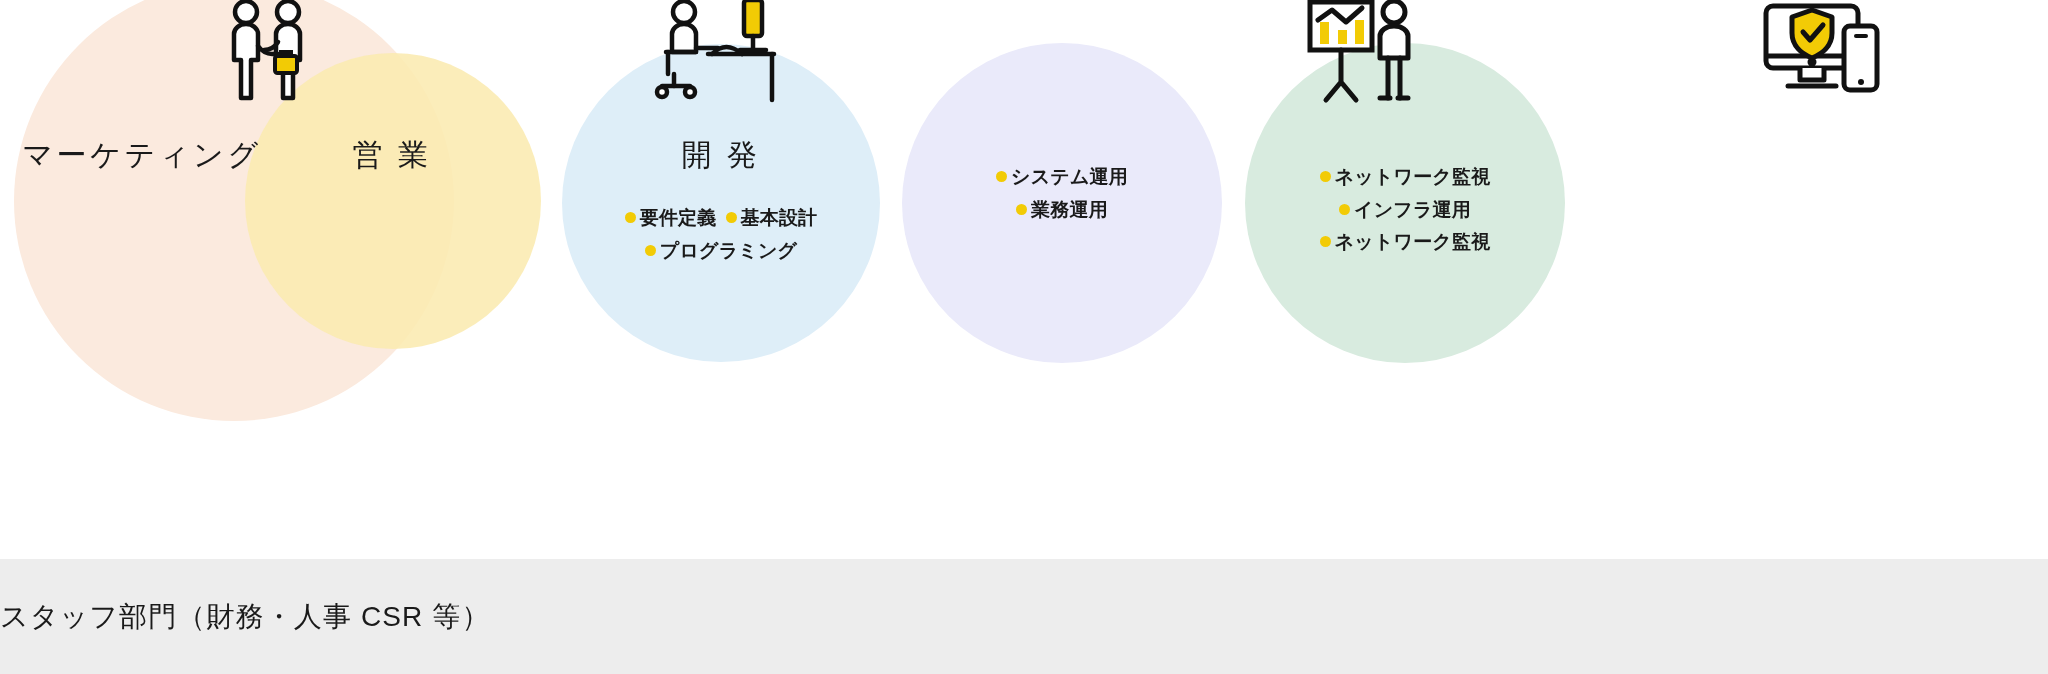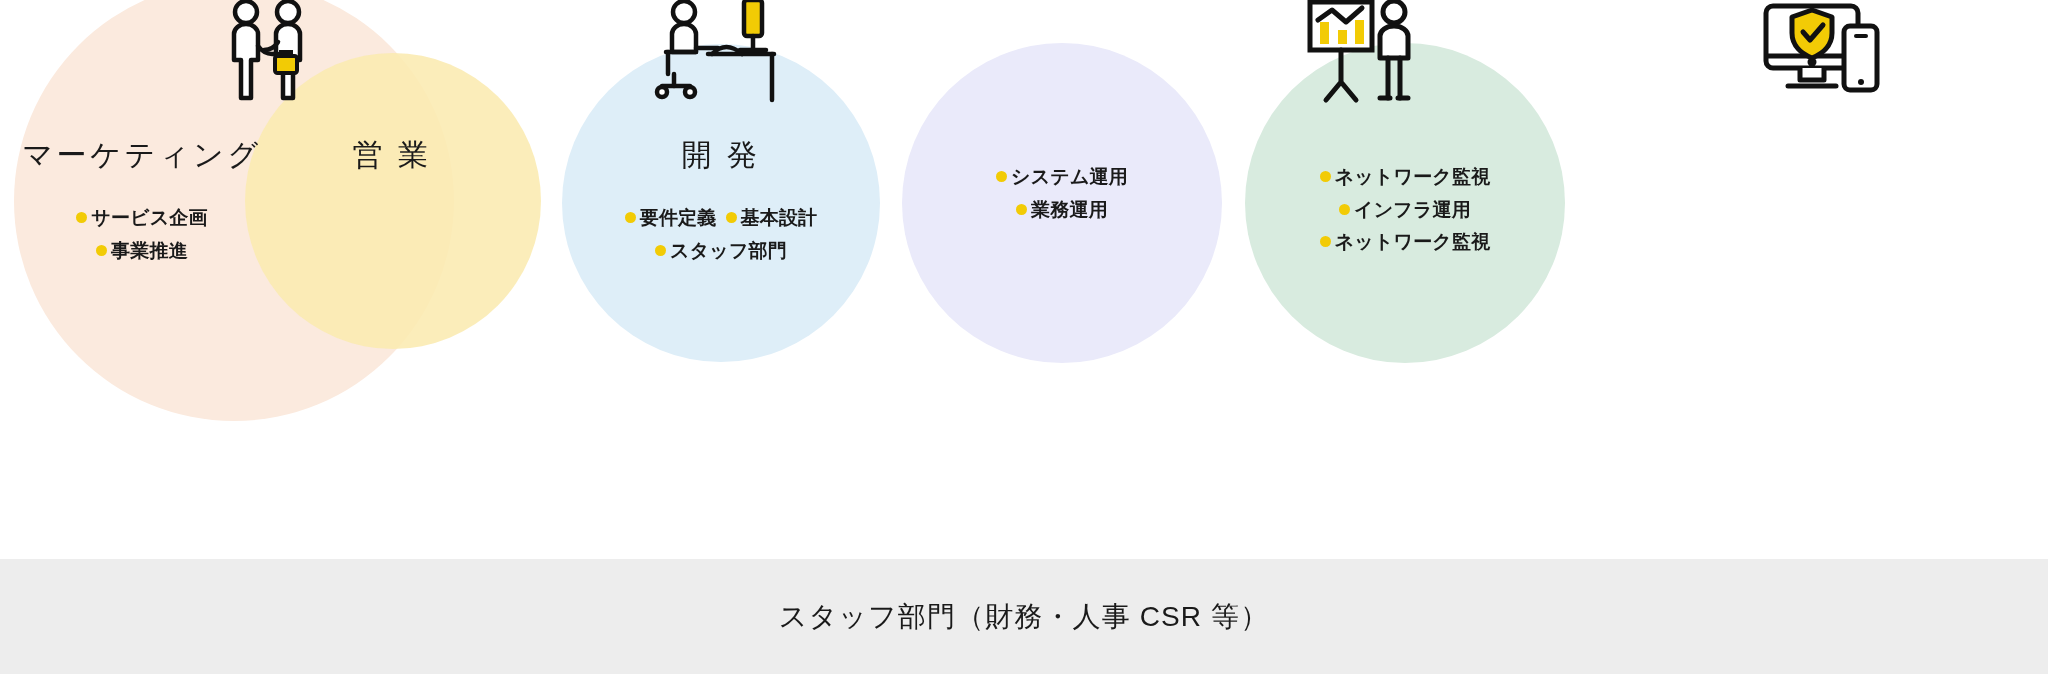--- a/index.html
+++ b/index.html
@@ -91,21 +91,21 @@
   
   .staff-bar {
     position: absolute;
     left: 0;
     top: 559px;
     width: 2048px;
     height: 115px;
     background: #ededed;
     display: flex;
     align-items: center;
-    justify-content: center;
+    justify-content: flex-start;
   }
   .staff-bar-label {
     font-size: 28px;
     letter-spacing: 0.04em;
     color: #1a1a1a;
     white-space: nowrap;
   }
 </style>
 </head>
 <body>
@@ -184,42 +184,34 @@
         <path d="M50 10 l20 7 v16 c0 13 -10 21 -20 25 c-10 -4 -20 -12 -20 -25 V17 Z" fill="#f2cb05" stroke="#111111" stroke-width="5" stroke-linejoin="round"></path>
         <path d="M41 32 l7 8 l13 -15" fill="none" stroke="#111111" stroke-width="5" stroke-linecap="round" stroke-linejoin="round"></path>
         <rect x="82" y="26" width="33" height="64" rx="6" fill="#fff" stroke="#111111" stroke-width="5"></rect>
         <rect x="92" y="34" width="14" height="4" rx="2" fill="#111111"></rect>
         <circle cx="99" cy="82" r="3" fill="#111111"></circle>
       </svg>
     </div>
 
     <div class="group g-marketing">
       <div class="group-title">マーケティング</div>
-      <div class="bullets">
-        <div class="bullet-line">
-          <span class="bullet-item"><span class="dot" style="background: rgb(242, 203, 5);"></span><span>サービス企画</span></span>
-        </div>
-        <div class="bullet-line">
-          <span class="bullet-item"><span class="dot" style="background: rgb(242, 203, 5);"></span><span>事業推進</span></span>
-        </div>
-      </div>
     </div>
 
     <div class="group g-sales">
       <div class="group-title">営 業</div>
     </div>
 
     <div class="group g-dev">
       <div class="group-title">開 発</div>
       <div class="bullets">
         <div class="bullet-line">
           <span class="bullet-item"><span class="dot" style="background: rgb(242, 203, 5);"></span><span>要件定義</span></span><span class="bullet-item"><span class="dot" style="background: rgb(242, 203, 5);"></span><span>基本設計</span></span>
         </div>
         <div class="bullet-line">
-          <span class="bullet-item"><span class="dot" style="background: rgb(242, 203, 5);"></span><span>スタッフ部門</span></span>
+          <span class="bullet-item"><span class="dot" style="background: rgb(242, 203, 5);"></span><span>プログラミング</span></span>
         </div>
       </div>
     </div>
 
     <div class="group g-ops">
       <div class="bullets">
         <div class="bullet-line">
           <span class="bullet-item"><span class="dot" style="background: rgb(242, 203, 5);"></span><span>システム運用</span></span>
         </div>
         <div class="bullet-line">

